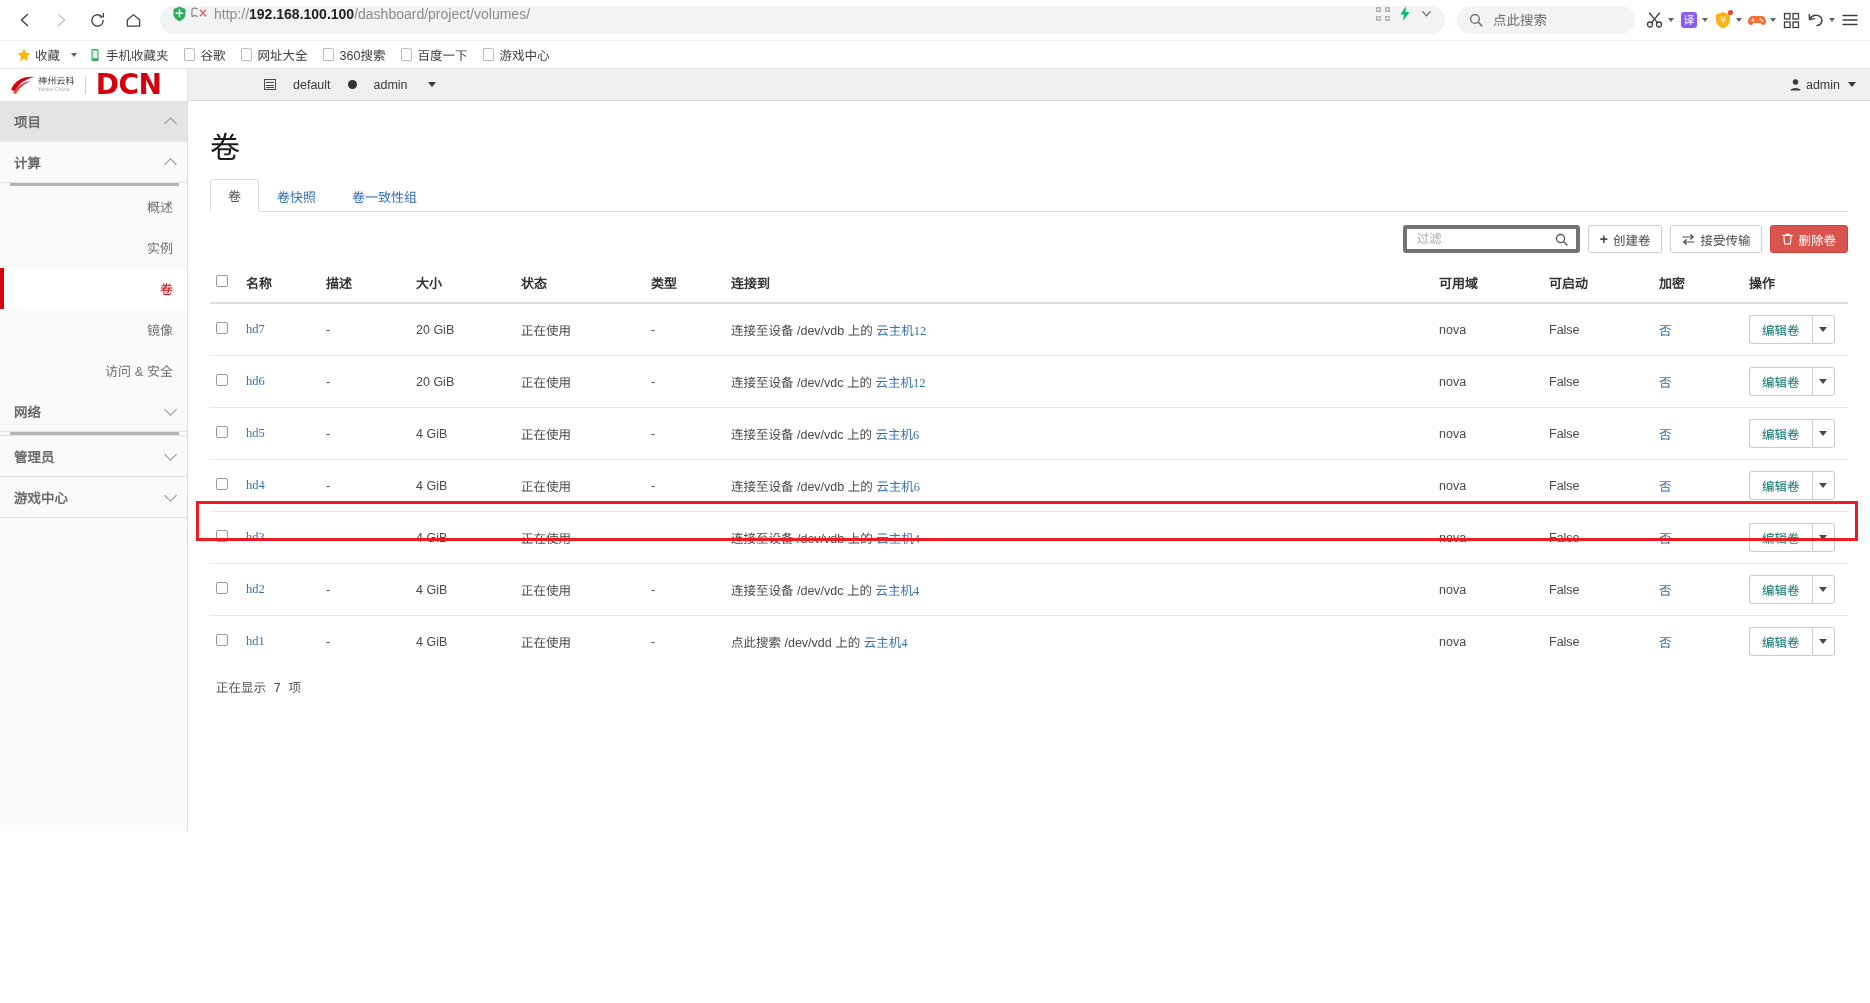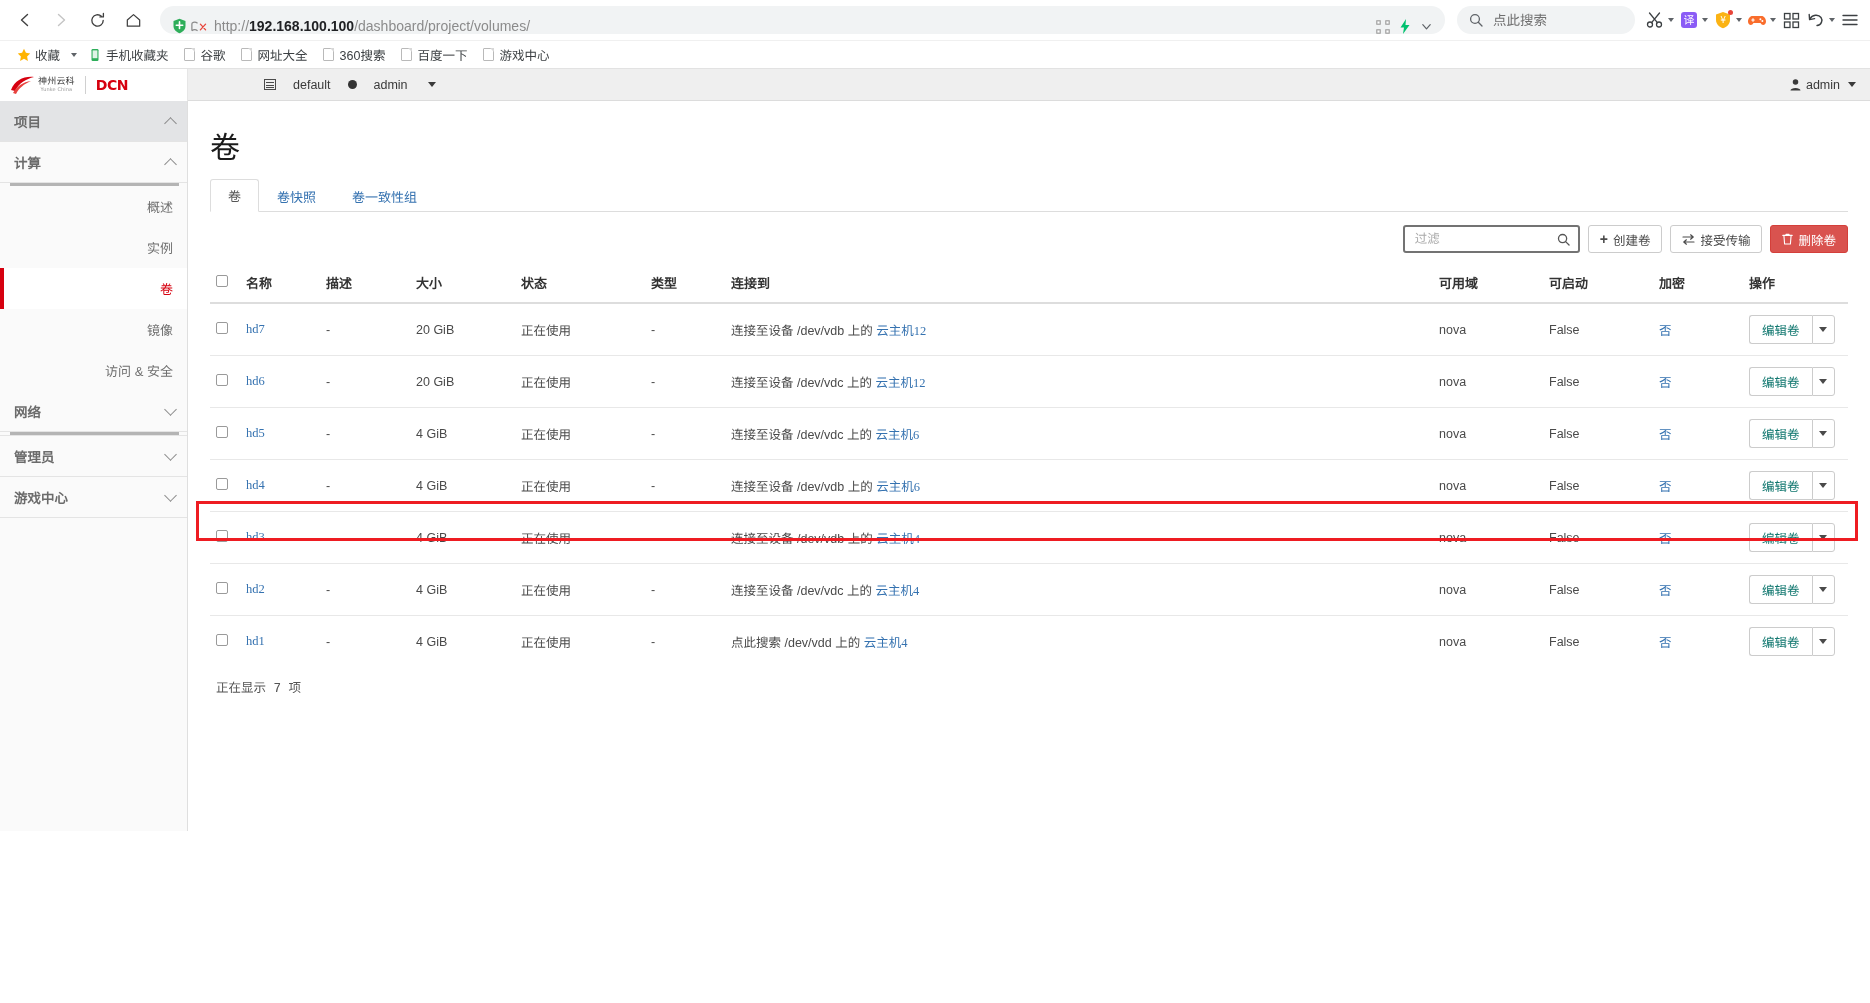--- a/index.html
+++ b/index.html
@@ -30,21 +30,21 @@
     color: #404040;
     border-radius: 4px;
     flex: none;
   }
   .nav-btn.disabled { color: #c4c4c4; }
   .nav-btn svg { display: block; }
 
   .url-bar {
     flex: 1;
     display: flex;
-    align-items: flex-end;
+    align-items: flex-start;
     height: 28px;
     background: #f1f3f4;
     border-radius: 14px;
     margin: 0 10px 0 8px;
     padding: 0 12px;
     min-width: 0;
   }
   .shield-icon {
     width: 15px; height: 16px;
     flex: none;
@@ -157,27 +157,26 @@
     width: 188px;
     flex: none;
     border-right: 1px solid #e6e6e6;
   }
   .brand-swoosh { width: 26px; height: 20px; flex:none; }
   .brand-cn {
     display: flex; flex-direction: column;
     font-size: 8.5px; line-height: 1.05;
     color: #3a3a3a; margin-left: 2px;
     font-family: "DejaVu Sans", sans-serif;
-    text-align: center;
   }
   .brand-cn .b1 { font-size: 9px; letter-spacing: .2px; }
   .brand-cn .b2 { font-size: 5px; color: #9a9a9a; letter-spacing:.1px;}
   .brand-sep { width:1px; height:18px; background:#d0d0d0; margin:0 10px; }
   .brand-dcn {
-    font-size: 14px; font-weight: bold; color: #d6000f;
+    font-size: 28px; font-weight: bold; color: #d6000f;
     font-family: "DejaVu Sans", sans-serif; letter-spacing: -0.5px;
   }
   .ctx-switch {
     display: flex; align-items: center;
     margin-left: 76px;
     font-size: 12.5px;
     color: #3a3a3a;
     gap: 17px;
   }
   .ctx-switch .sq {
@@ -293,21 +292,21 @@
   .table-toolbar {
     display: flex;
     justify-content: flex-end;
     align-items: center;
     padding: 13px 0 12px 0;
     gap: 8px;
   }
   .filter-box {
     display: flex; align-items: center;
     width: 177px; height: 28px;
-    border: 2px solid #737373;
+    border: 4px solid #737373;
     border-radius: 3px;
     padding: 0 8px;
     background: #fff;
   }
   .filter-box input {
     flex: 1; border: none; outline: none;
     font-size: 12.5px; color: #555;
     background: transparent;
     font-family: "Liberation Sans", sans-serif;
     min-width: 0;

